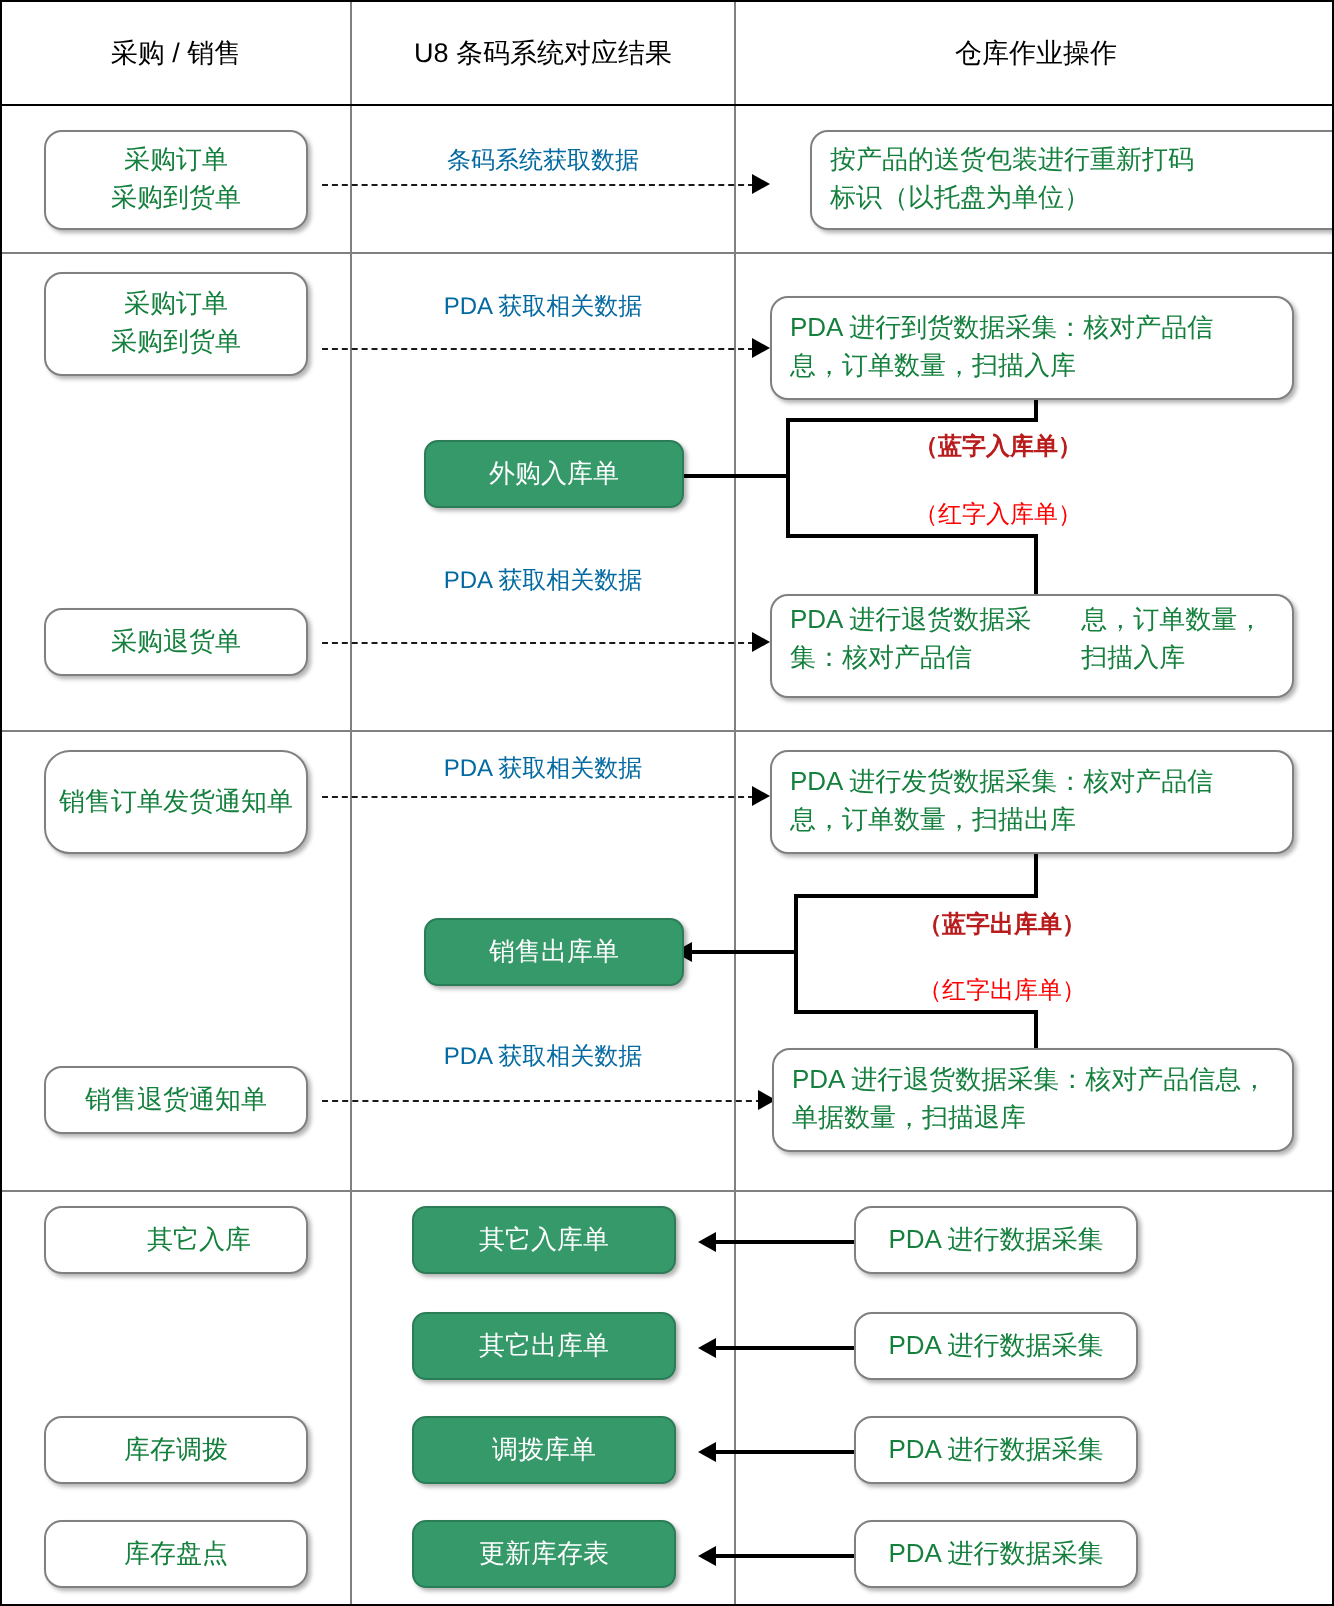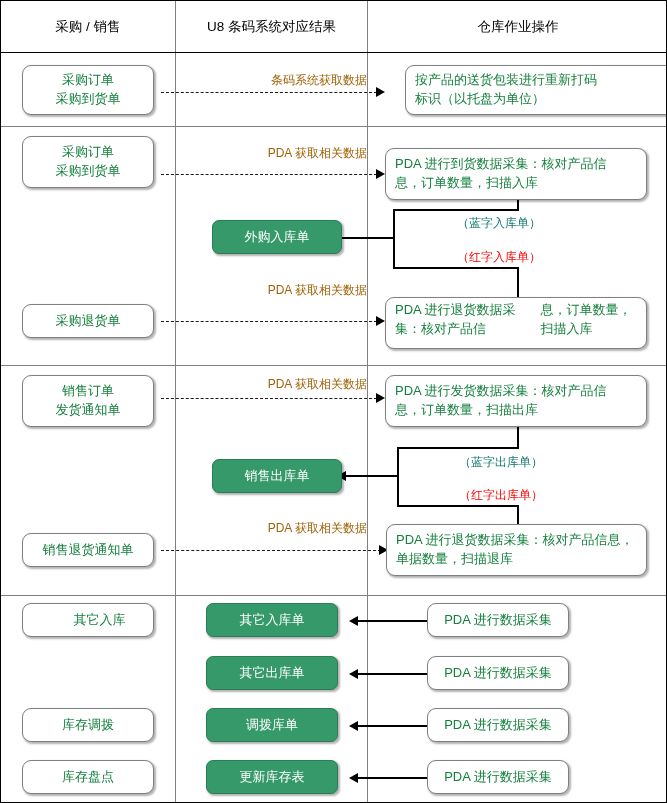--- a/index.html
+++ b/index.html
@@ -79,24 +79,24 @@
     border: 1px solid #2b7d57;
     color: #ffffff;
     border-radius: 7px;
   }
 
   
   .conn-label {
     position: absolute;
     font-size: 12px;
     white-space: nowrap;
-    text-align: right;
-    color: #a16207;
-  }
-  .tag-blue { color: #0f766e; }
+    text-align: center;
+    color: #0369a1;
+  }
+  .tag-blue { color: #b91c1c; font-weight: bold; }
   .tag-red  { color: #ff0000; }
 
   
   .dashline {
     position: absolute;
     height: 0;
     border-top: 1.4px dashed #1a1a1a;
   }
   .sline {
     position: absolute;
@@ -190,21 +190,21 @@
   <div class="conn-label" style="left:175px; top:281px; width:191px;">PDA 获取相关数据</div>
 
   <div class="dashline" style="left:160px; top:320px; width:216px;"></div>
   <div class="arrow-right" style="left:375px; top:315px;"></div>
 
   <div class="rbox left-text" style="left:384px; top:296px; width:262px; height:52px; flex-direction:row; align-items:flex-start; justify-content:center;">
     <span>PDA 进行退货数据采集：核对产品信</span>
     <span>息，订单数量，扫描入库</span>
   </div>
 
-  <div class="rbox" style="left:21px; top:374px; width:132px; height:52px; flex-direction:column;">
+  <div class="rbox" style="left:21px; top:374px; width:132px; height:52px; flex-direction:row;border-radius:13px;">
     <span>销售订单</span>
     <span>发货通知单</span>
   </div>
 
   <div class="conn-label" style="left:175px; top:375px; width:191px;">PDA 获取相关数据</div>
 
   <div class="dashline" style="left:160px; top:397px; width:216px;"></div>
   <div class="arrow-right" style="left:375px; top:392px;"></div>
 
   <div class="rbox left-text" style="left:384px; top:374px; width:262px; height:52px; flex-direction:column; align-items:flex-start; justify-content:center;">

